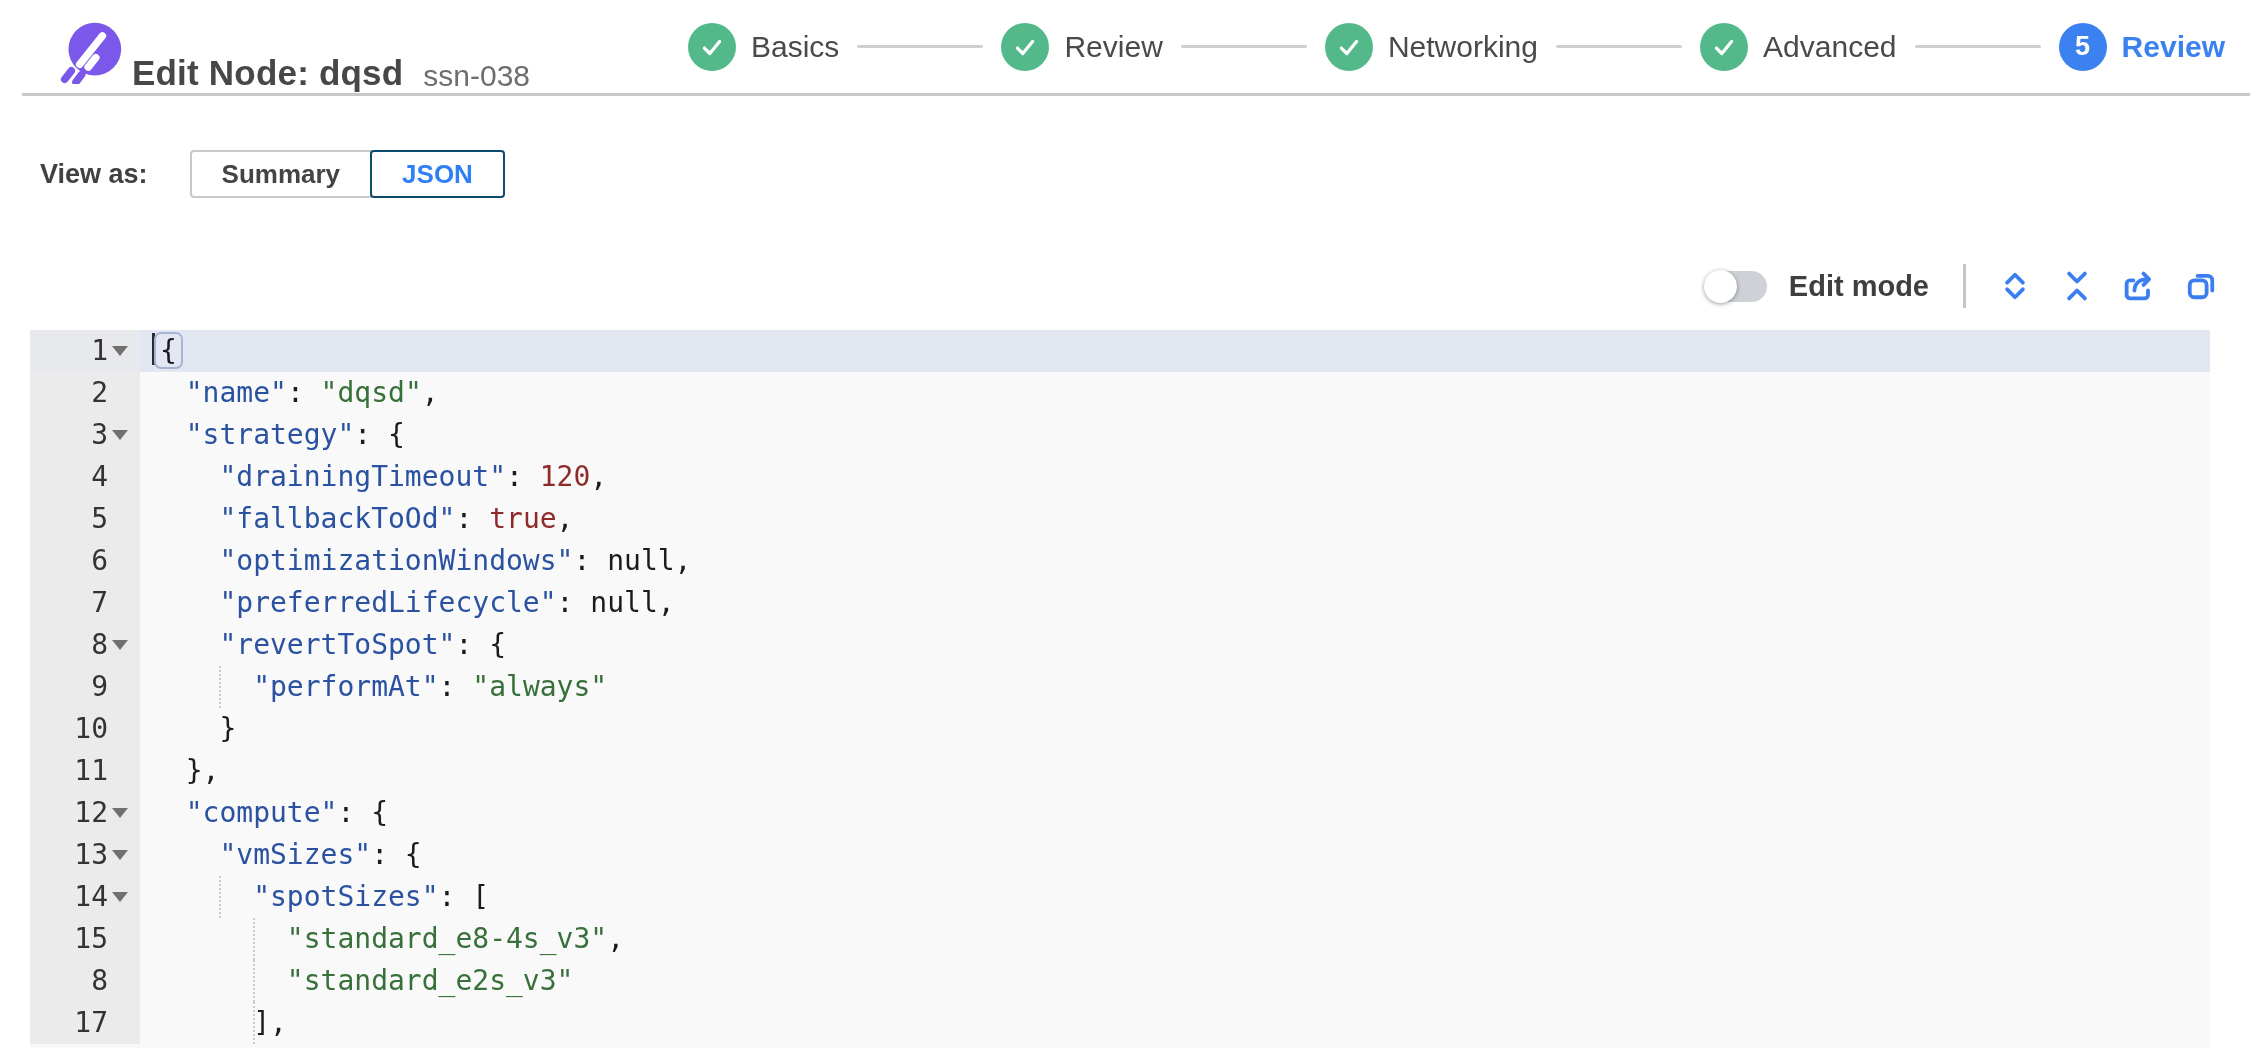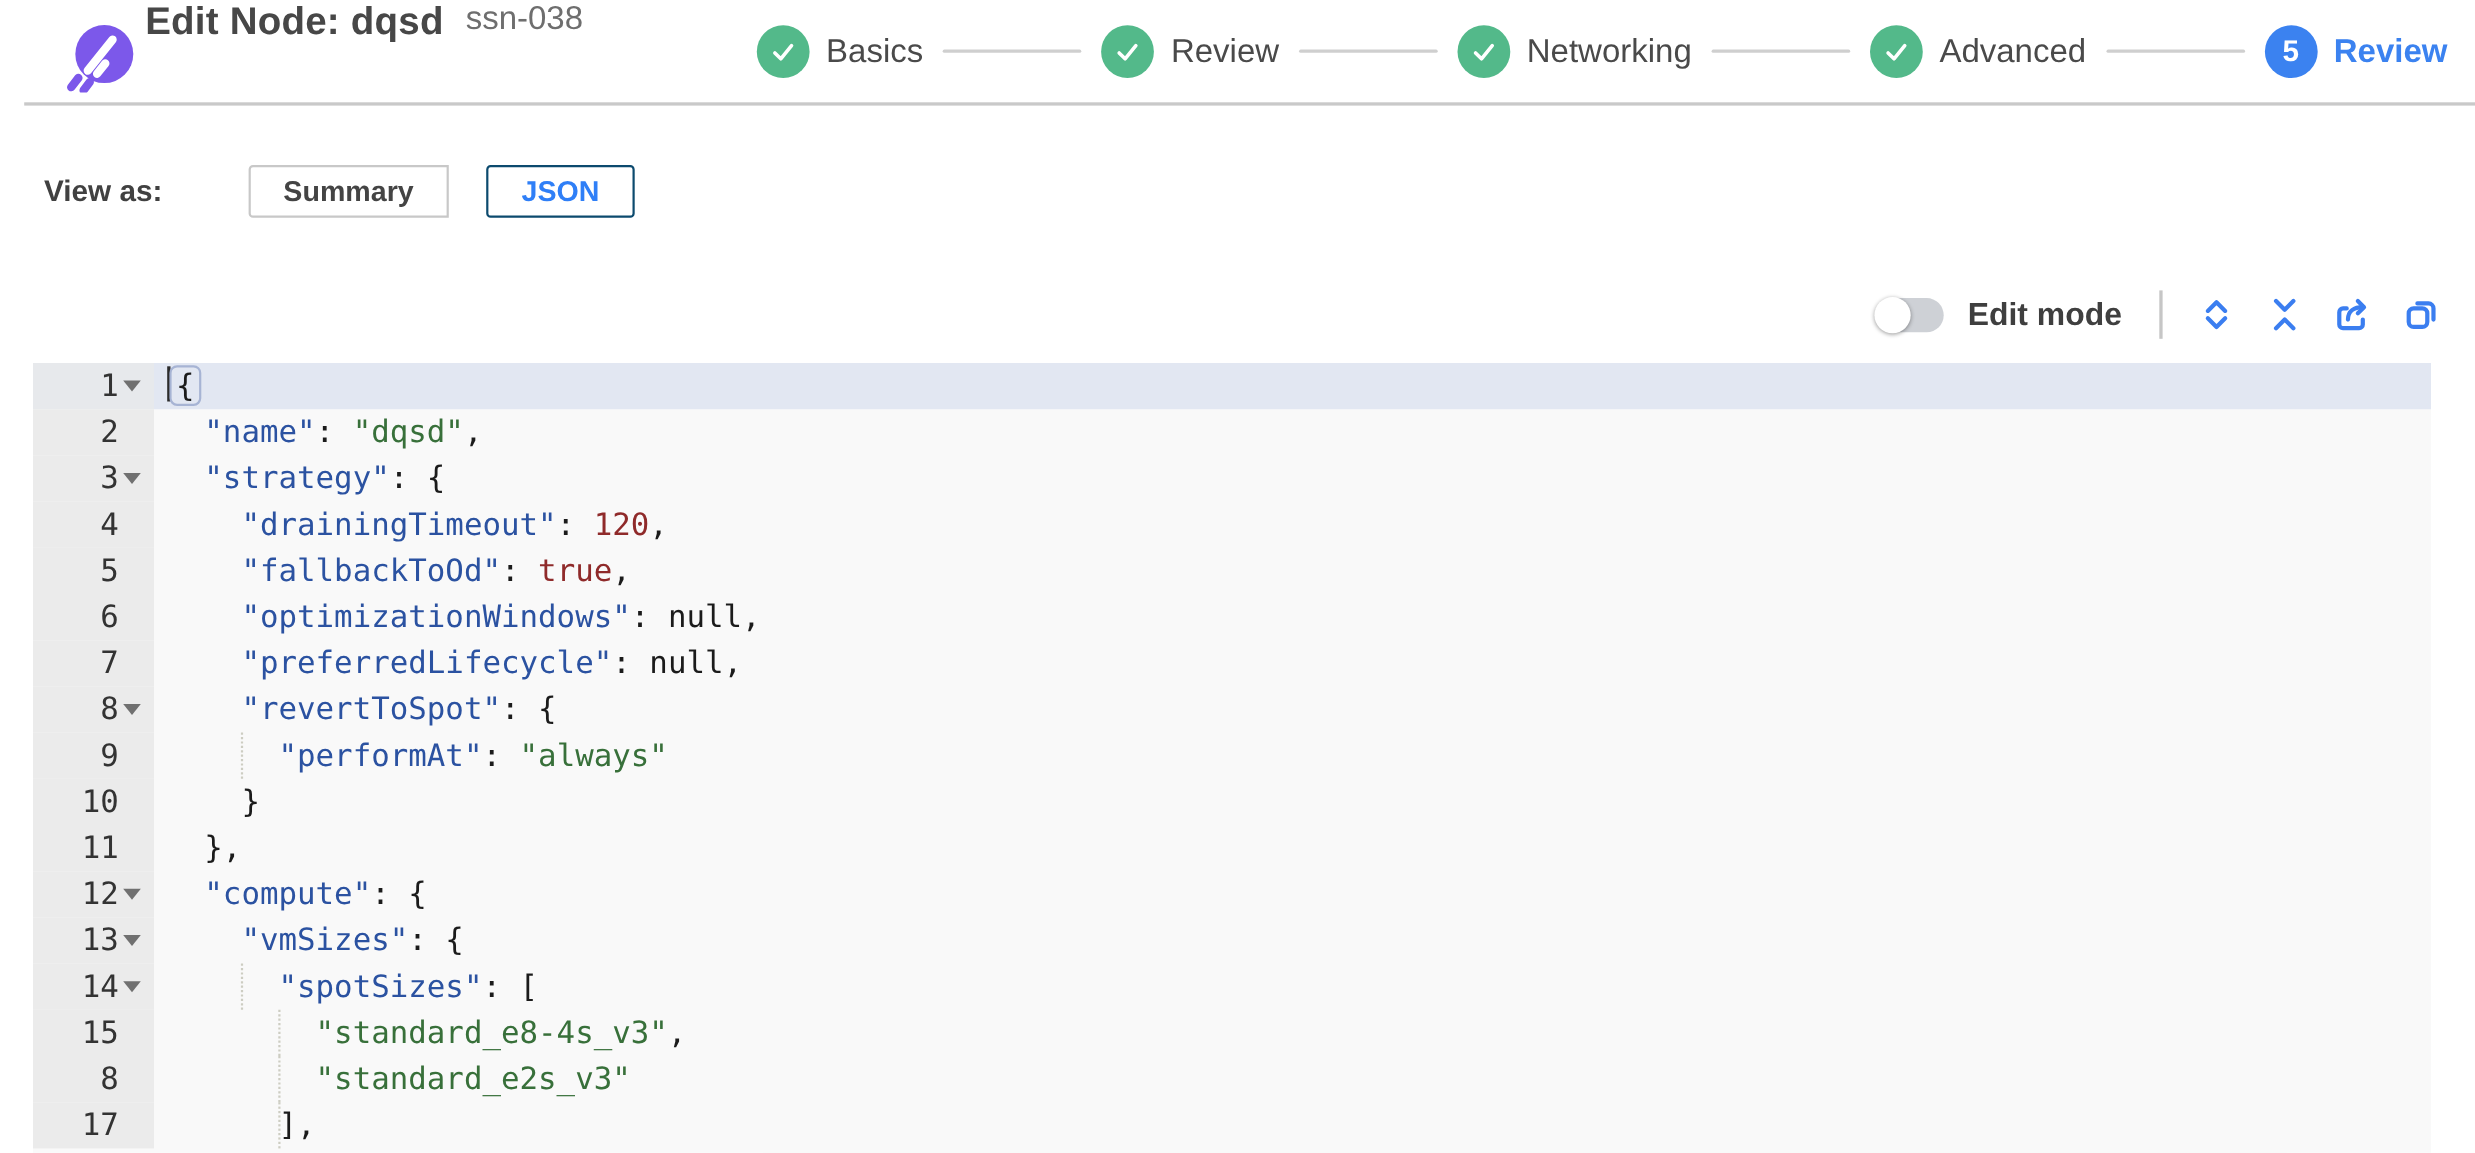--- a/index.html
+++ b/index.html
@@ -3,40 +3,40 @@
 <meta charset="utf-8">
 <style>
   * { margin:0; padding:0; box-sizing:border-box; }
   html,body { width:2250px; height:1048px; background:#fff; overflow:hidden;
               font-family:"Liberation Sans", sans-serif; }
 
   
   .topnav { position:absolute; left:0; top:0; width:2250px; height:95px; background:#fff; }
   .topnav-border { position:absolute; left:22px; right:0; top:93px; height:3px; background:#c9c9c9; }
   .brand { position:absolute; left:60px; top:20px; width:64px; height:64px; }
-  .titlewrap { position:absolute; left:132px; top:0; height:93px; display:flex; align-items:flex-start; }
+  .titlewrap { position:absolute; left:132px; top:0; height:93px; display:flex; align-items:flex-end; }
   .page-title { font-size:35px; font-weight:bold; color:#474747; letter-spacing:.2px; }
   .page-subtitle { margin-left:20px; width:162px; overflow:hidden; white-space:nowrap;
                    font-size:30px; color:#6e6e6e; }
 
   
   .stepper { position:absolute; left:688px; right:25px; top:0; height:93px;
              display:flex; align-items:center; }
   .step { display:flex; align-items:center; cursor:pointer; }
   .step-circle { width:48px; height:48px; border-radius:50%; display:flex;
                  align-items:center; justify-content:center; flex:none; }
   .step-circle.done { background:#53b98a; }
   .step-circle.current { background:#3b82f0; }
   .step-num { color:#fff; font-size:27px; font-weight:bold; }
   .step-label { margin-left:15px; font-size:30px; color:#4a4a4a; white-space:nowrap; }
   .step.current .step-label { color:#3b82f0; font-weight:bold; }
   .connector { flex:1 1 auto; height:3px; background:#cfcfcf; margin:0 18px; border-radius:2px; min-width:40px; }
 
   
-  .viewas { position:absolute; left:40px; top:150px; display:flex; align-items:center;gap:36px; }
+  .viewas { position:absolute; left:40px; top:150px; display:flex; align-items:center; }
   .viewas-label { font-size:27px; font-weight:bold; color:#414141; margin-right:42px; }
   .seg-btn { height:48px; min-width:128px; padding:0 30px; background:#fff;
              display:flex; align-items:center; justify-content:center;
              font-size:26px; font-weight:bold; cursor:pointer; }
   .seg-btn.plain { border:2px solid #c8c8c8; color:#444; border-radius:4px 0 0 4px; }
   .seg-btn.selected { border:2px solid #0c4a6e; color:#2f7ff7; border-radius:4px; margin-left:-2px; z-index:2; }
 
   
   .etoolbar { position:absolute; top:260px; right:30px; height:52px;
               display:flex; align-items:center; }

